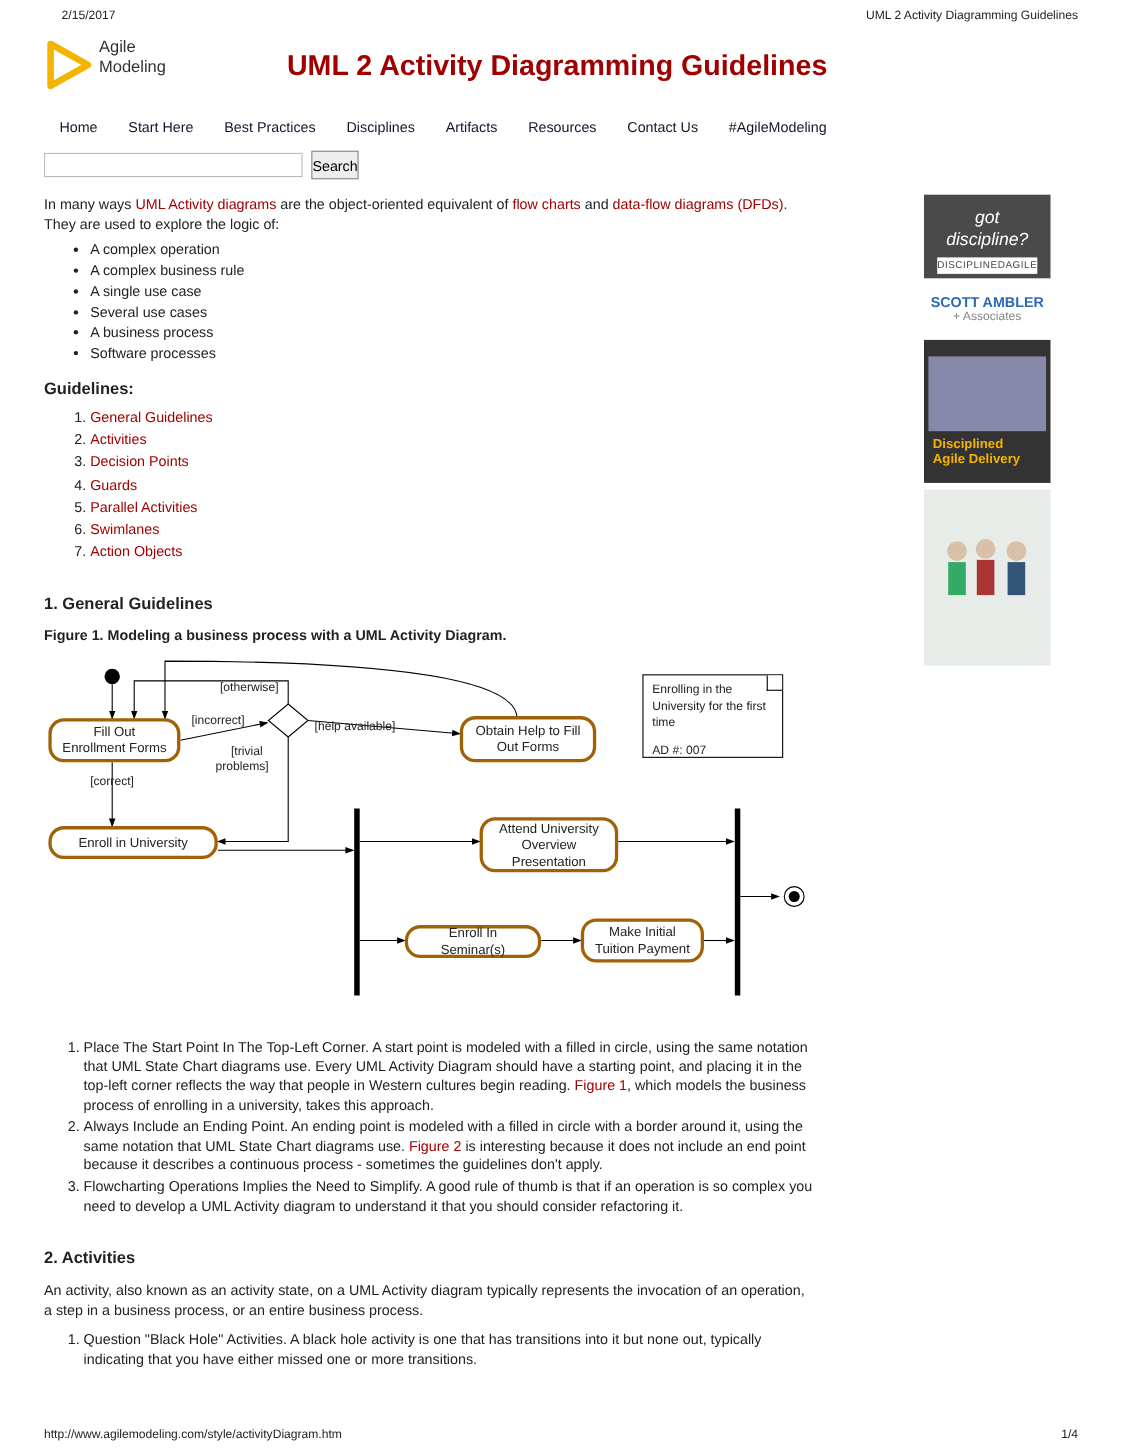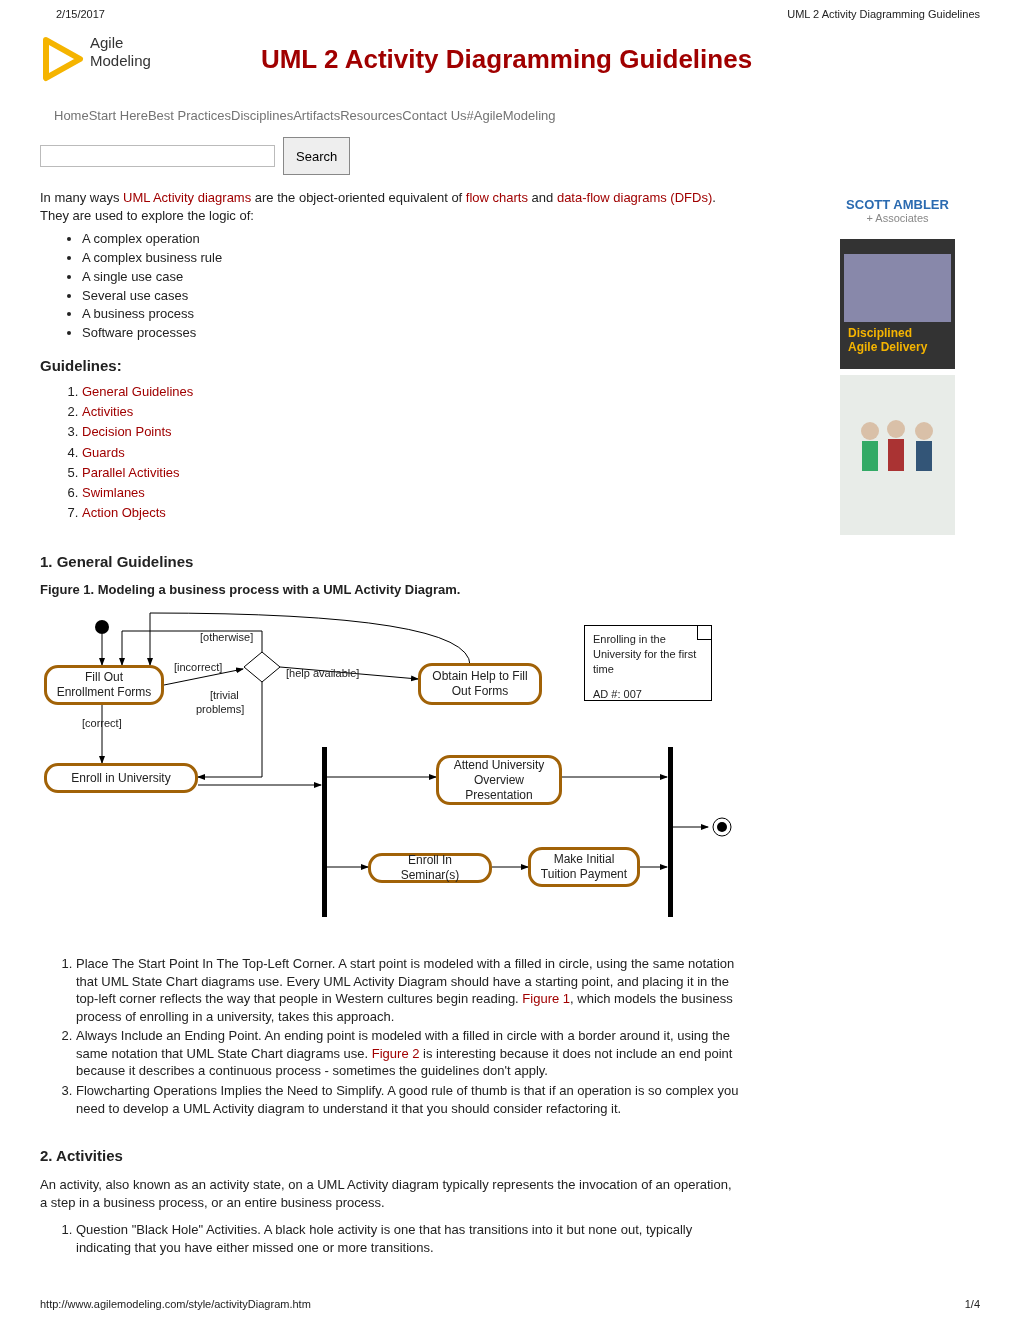--- a/index.html
+++ b/index.html
@@ -3,25 +3,25 @@
 <meta charset="utf-8">
 <style>
   * { box-sizing: border-box; margin: 0; padding: 0; }
   body { font-family: Arial, Helvetica, sans-serif; font-size: 13px; color: #222; width: 1020px; height: 1320px; position: relative; background: #fff; }
   .print-header { display: flex; justify-content: space-between; padding: 8px 40px 4px 56px; font-size: 11px; color: #222; }
   .page-wrap { padding: 0 40px; }
   .header-row { display: flex; align-items: center; margin-top: 10px; }
   .logo { display: flex; gap: 6px; }
   .logo-text { font-size: 15px; line-height: 1.2; color: #333; }
   .title { font-size: 26px; font-weight: bold; color: #a00000; margin-left: 110px; }
-  .nav { margin-top: 24px; display: flex; padding-left: 14px; font-size: 13px; color: #737373; }
+  .nav { margin-top: 24px; display: flex; gap: 28px; padding-left: 14px; font-size: 13px; color: #0f172a; }
   .nav span { cursor: pointer; }
   .search-row { margin-top: 14px; display: flex; gap: 8px; align-items: center; }
   .search-row input[type=text] { width: 235px; height: 22px; border: 1px solid #bbb; padding: 2px 4px; font-size: 13px; }
-  .search-row button { height: 38px; padding: 0 12px; border: 1px solid #888; background: #eee; font-size: 13px; cursor: pointer; }
+  .search-row button { height: 26px; padding: 0 0; border: 1px solid #888; background: #eee; font-size: 13px; cursor: pointer; }
   .content { display: flex; margin-top: 14px; gap: 20px; }
   .main { flex: 0 0 700px; }
   .sidebar { flex: 0 0 140px; margin-left: auto; }
   .main p { line-height: 1.35; margin-bottom: 6px; }
   .logic-list { list-style: disc; margin: 6px 0 14px 42px; }
   .logic-list li { line-height: 1.45; }
   .link { color: #a00000; text-decoration: none; }
   h3.section { font-size: 15px; font-weight: bold; margin: 10px 0 8px 0; }
   .guidelines-list { list-style: decimal; margin-left: 42px; }
   .guidelines-list li { line-height: 1.55; color: #222; }
@@ -189,20 +189,25 @@
       </ol>
 
       <h3 class="num-section">2. Activities</h3>
       <p>An activity, also known as an activity state, on a UML Activity diagram typically represents the invocation of an operation, a step in a business process, or an entire business process.</p>
       <ol class="ol-rules" style="margin-top:10px">
         <li>Question "Black Hole" Activities. A black hole activity is one that has transitions into it but none out, typically indicating that you have either missed one or more transitions.</li>
       </ol>
     </div>
 
     <div class="sidebar">
+      <div class="sidebar-box ad1">
+        <div>got</div>
+        <div>discipline?</div>
+        <div class="sub">DISCIPLINEDAGILE</div>
+      </div>
       <div class="sidebar-box ad2">
         <div>SCOTT AMBLER</div>
         <div class="plus">+ Associates</div>
       </div>
       <div class="sidebar-box ad3">
         <div class="top"></div>
         <div class="t">Disciplined</div>
         <div class="t">Agile Delivery</div>
       </div>
       <div class="sidebar-box ad4">

